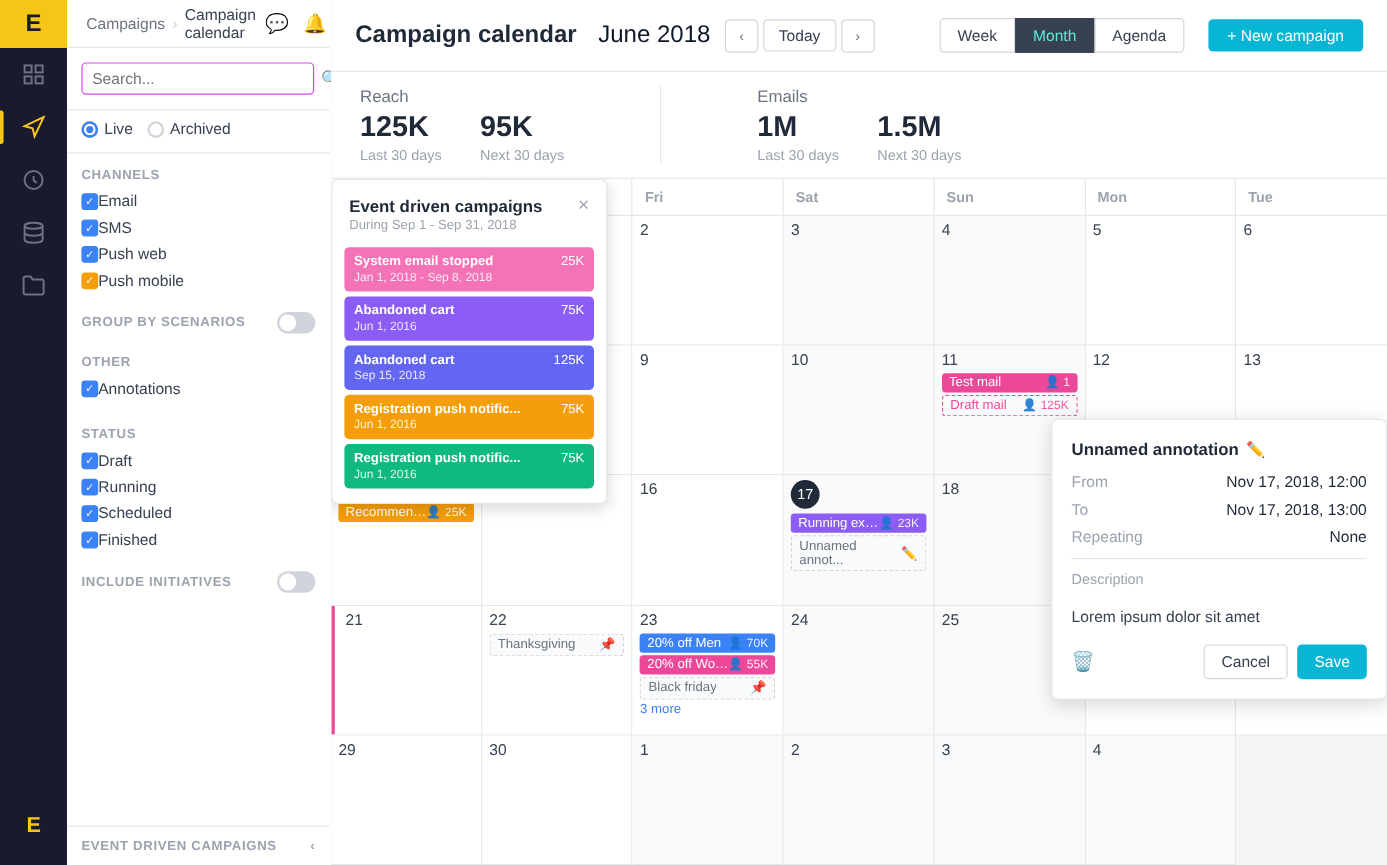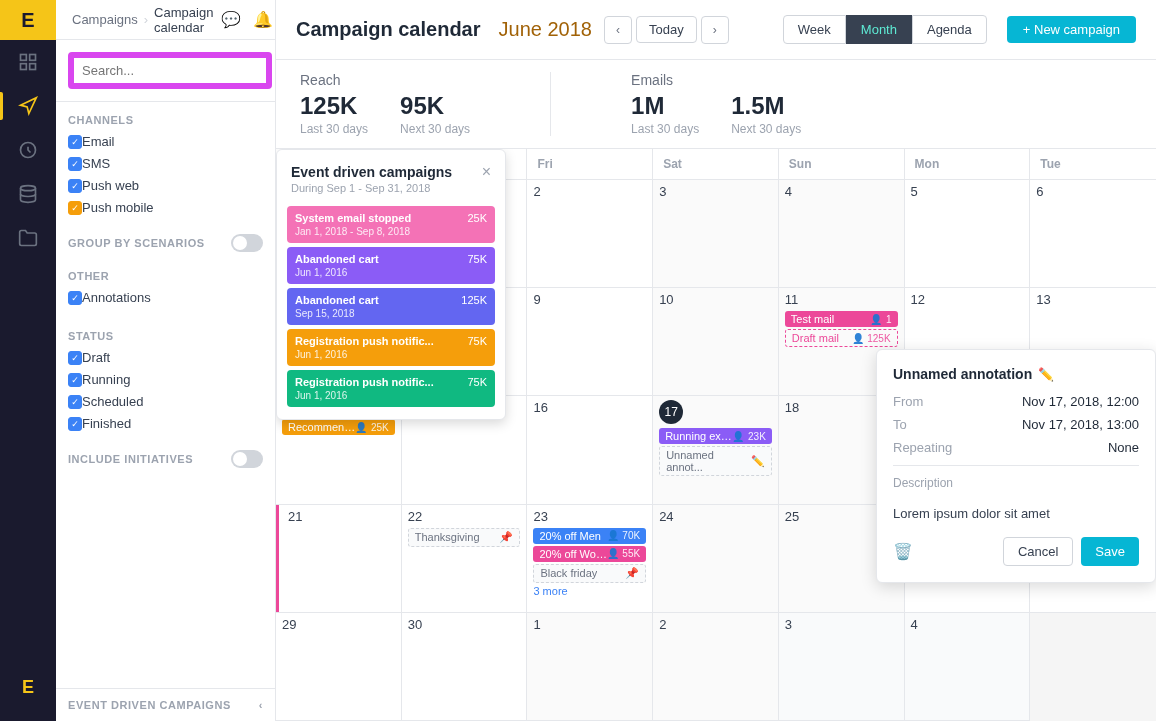--- a/index.html
+++ b/index.html
@@ -66,21 +66,21 @@
       overflow-y: auto;
     }
     .sidebar-search {
       padding: 12px;
       border-bottom: 1px solid #e5e7eb;
       display: flex;
       align-items: center;
       gap: 6px;
     }
     .sidebar-search input {
-      border: 6px solid #d946ef;
+      border: 1px solid #d946ef;
       border-radius: 4px;
       padding: 5px 8px;
       font-size: 13px;
       flex: 1;
       outline: none;
       color: #6b7280;
     }
     .search-icon-btn { color: #9ca3af; cursor: pointer; }
 
     .live-archived {
@@ -601,20 +601,30 @@
       <span class="top-bar-icon">🔔</span>
 
     </div>
   </div>
 
   <div class="sidebar-search">
     <input type="text" value="" placeholder="Search..." style="">
     <span class="search-icon-btn">🔍</span>
   </div>
 
+  <div class="live-archived">
+    <div class="radio-option">
+      <div class="radio-dot selected"></div>
+      <span>Live</span>
+    </div>
+    <div class="radio-option">
+      <div class="radio-dot"></div>
+      <span>Archived</span>
+    </div>
+  </div>
 
   <div class="sidebar-section">
     <div class="sidebar-section-title">CHANNELS</div>
     <div class="checkbox-item">
       <div class="cb-box checked"></div>
       <span>Email</span>
     </div>
     <div class="checkbox-item">
       <div class="cb-box checked"></div>
       <span>SMS</span>
@@ -670,21 +680,21 @@
   <div class="sidebar-bottom">
     <span>EVENT DRIVEN CAMPAIGNS</span>
     <span>‹</span>
   </div>
 </div>
 
 <div class="main">
 
   <div class="cal-header">
     <span class="cal-title">Campaign calendar</span>
-    <span class="cal-title" style="font-weight:400;color:#a16207;margin-left:6px;">June 2018</span>
+    <span class="cal-title" style="font-weight:400;color:#0f172a;margin-left:6px;">June 2018</span>
     <div class="cal-nav">
       <button class="cal-nav-btn">‹</button>
       <button class="today-btn">Today</button>
       <button class="cal-nav-btn">›</button>
     </div>
     <div class="view-buttons">
       <button class="view-btn">Week</button>
       <button class="view-btn active">Month</button>
       <button class="view-btn">Agenda</button>
     </div>

